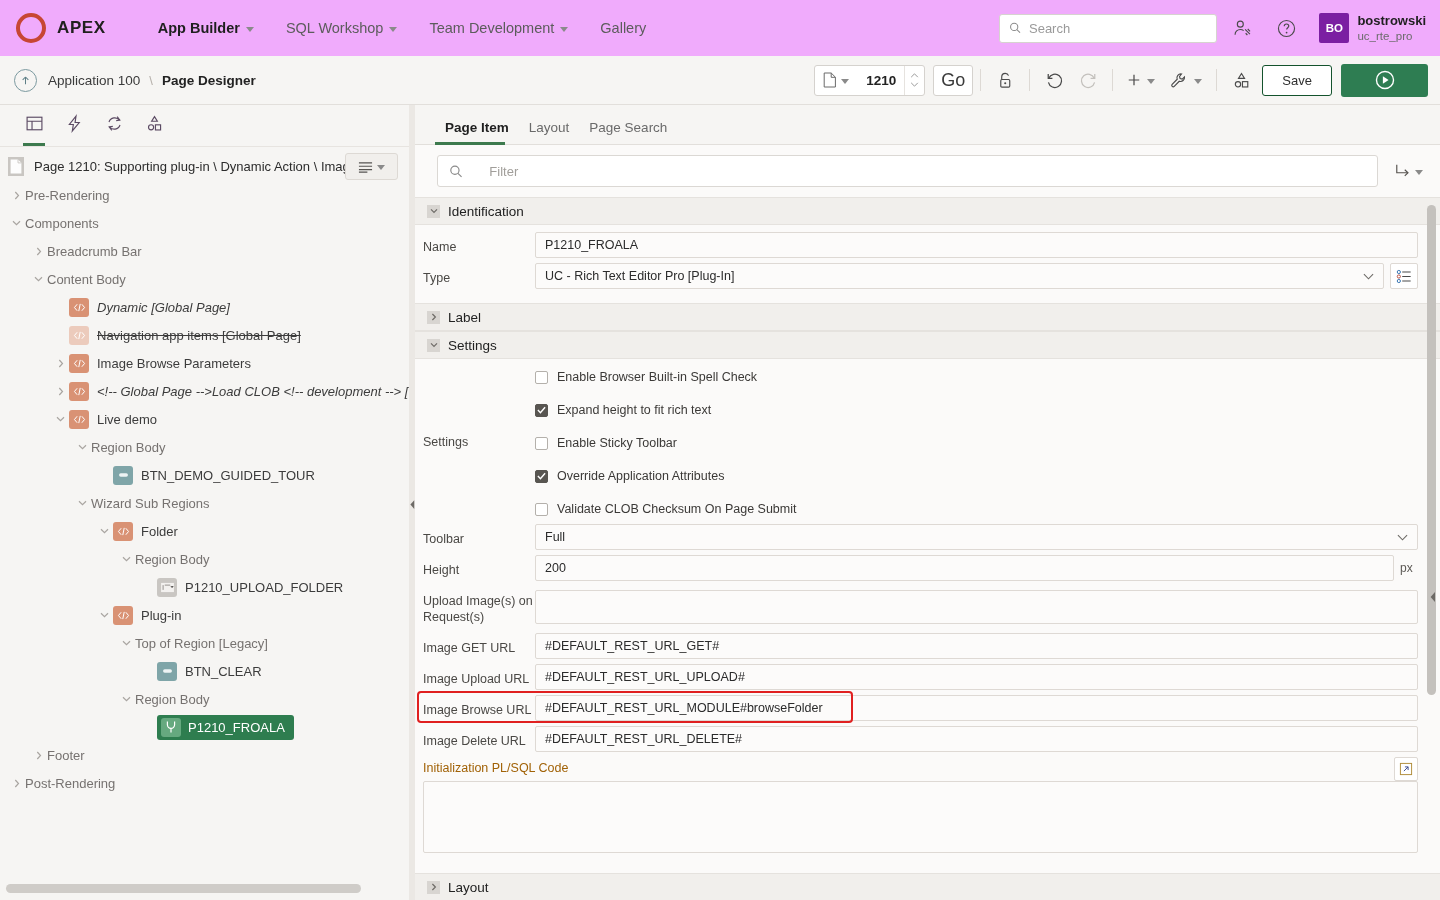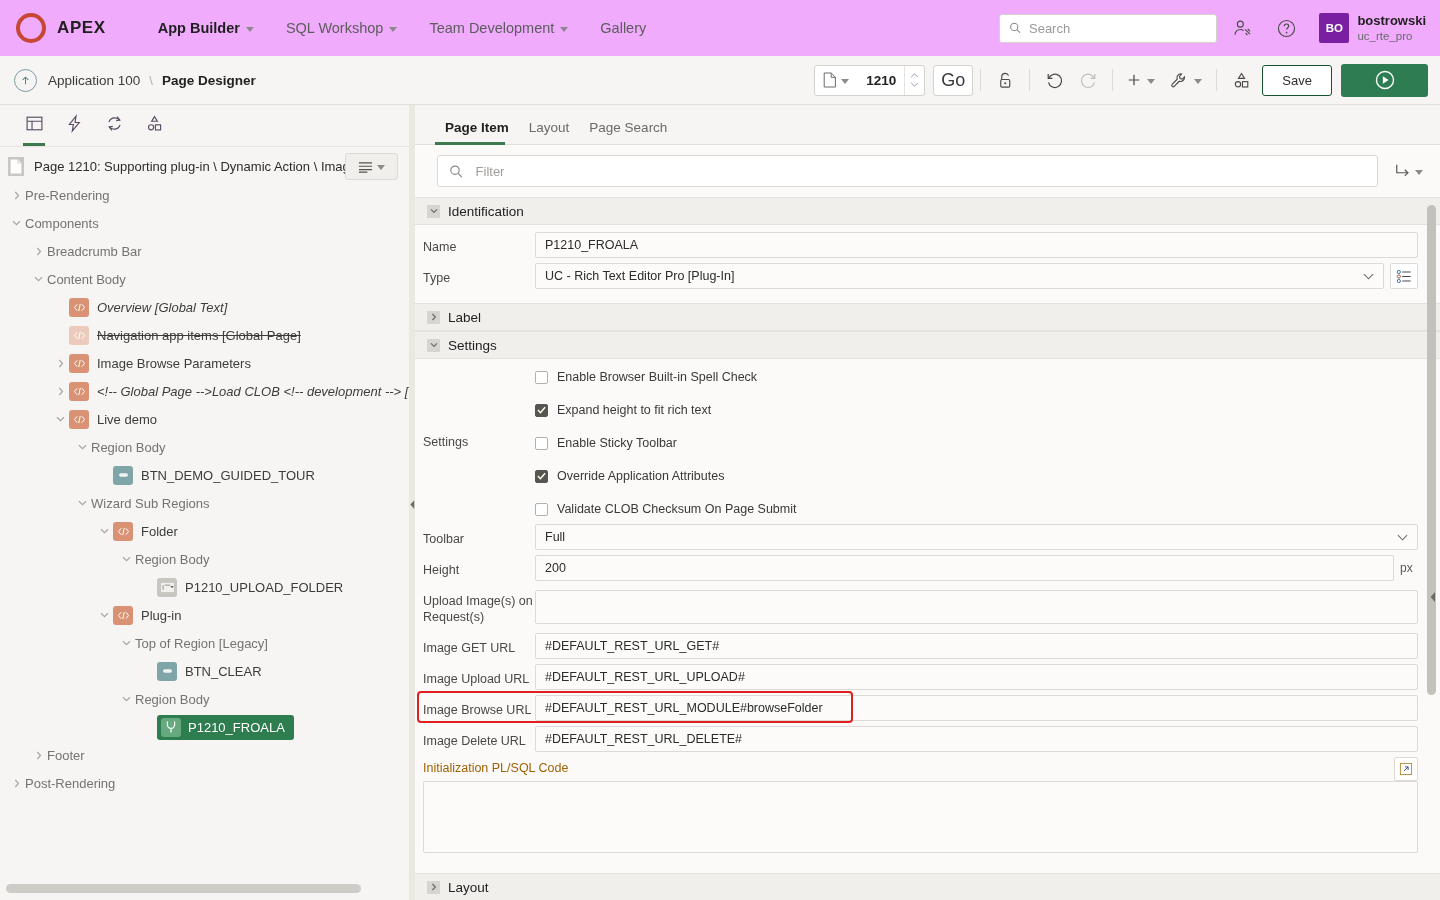--- a/index.html
+++ b/index.html
@@ -197,21 +197,21 @@
   .prop-tab.active::after {
     content: ''; position: absolute; bottom: -1px; left: 0; right: 14px;
     height: 3px; background: #3d7a4e;
   }
   .filter-row {
     height: 52px; display: flex; align-items: center; padding: 0 13px 0 22px;
     gap: 12px; background: #fbfaf9;
   }
   .filter-box {
     flex: 1; height: 32px; background: #fff; border: 1px solid #dbd8d4;
-    border-radius: 3px; display: flex; align-items: center; padding: 0 11px; gap: 12px;
+    border-radius: 3px; display: flex; align-items: center; padding: 0 11px; gap: 26px;
   }
   .filter-box input {
     border: none; outline: none; font-size: 13px; width: 100%;
     font-family: inherit; background: transparent; color: #333;
   }
   .filter-box input::placeholder { color: #a19e9a; }
   .filter-act { display: flex; align-items: center; gap: 3px; cursor: pointer; padding: 4px; }
 
   .prop-scroll { flex: 1; overflow: hidden; position: relative; }
   .sect-head {
@@ -499,21 +499,21 @@
             </span>
             <span class="tlabel muted">Content Body</span>
           </div>
           <div class="trow" style="padding-left: 52px;">
             <span class="twist"></span>
             <span class="tchip code">
               <svg width="13" height="9" viewBox="0 0 14 10">
                 <path d="M4.4 1.4L1.4 5l3 3.6M9.6 1.4L12.6 5l-3 3.6M7.8 1l-1.6 8" fill="none" stroke="#fff" stroke-width="1.1"></path>
               </svg>
             </span>
-            <span class="tlabel ital">Overview [Global Text]</span>
+            <span class="tlabel ital">Dynamic [Global Page]</span>
           </div>
           <div class="trow" style="padding-left: 52px;">
             <span class="twist"></span>
             <span class="tchip code faded">
               <svg width="13" height="9" viewBox="0 0 14 10">
                 <path d="M4.4 1.4L1.4 5l3 3.6M9.6 1.4L12.6 5l-3 3.6M7.8 1l-1.6 8" fill="none" stroke="#fff" stroke-width="1.1"></path>
               </svg>
             </span>
             <span class="tlabel strike">Navigation app items [Global Page]</span>
           </div>

